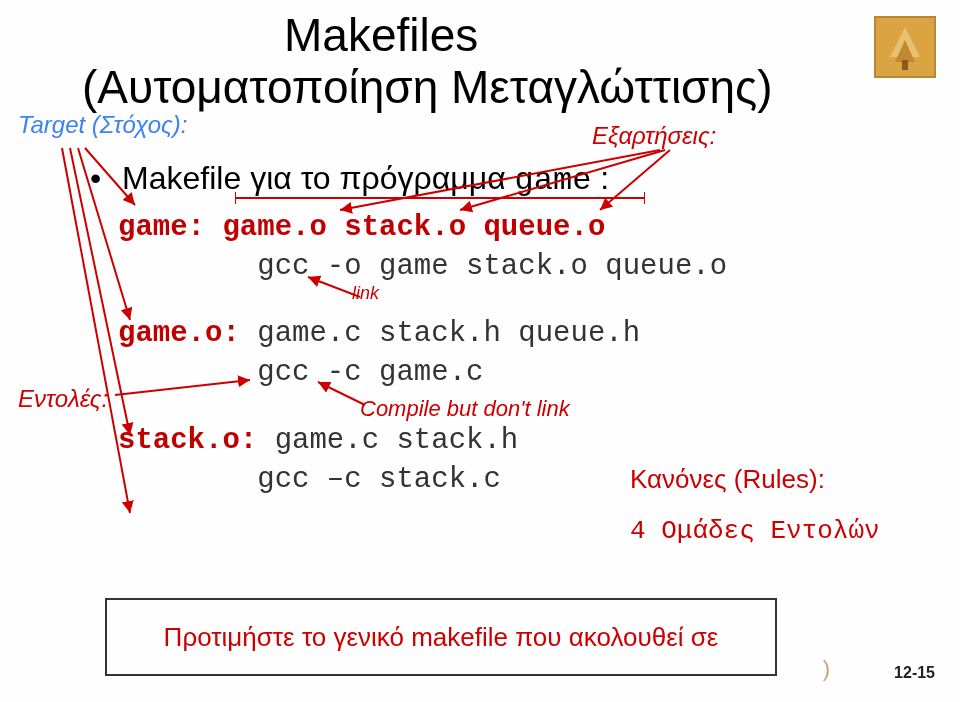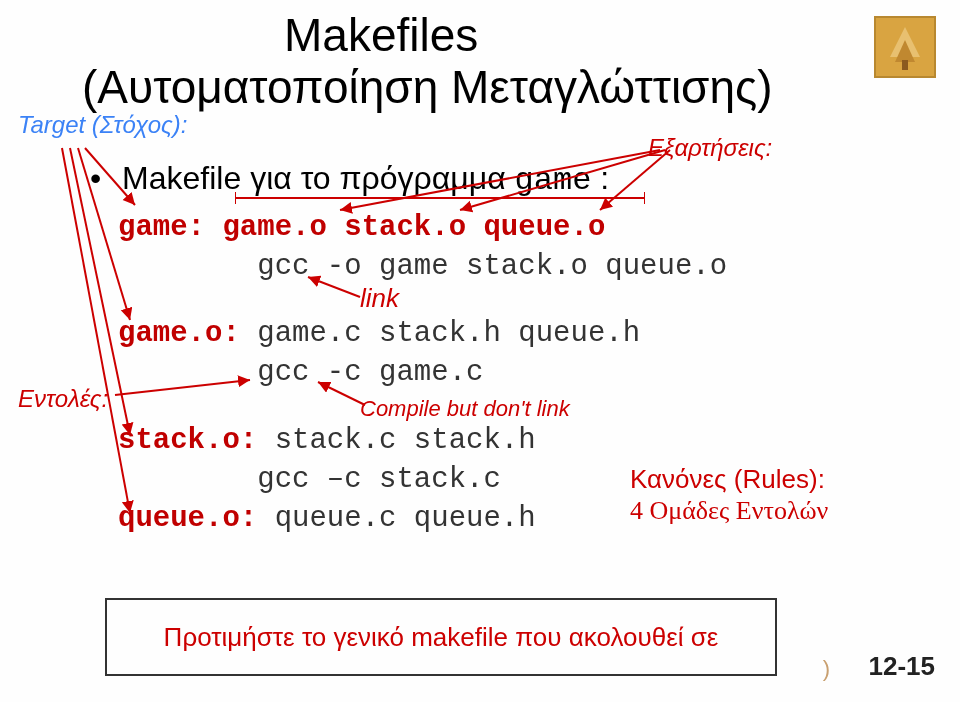--- a/index.html
+++ b/index.html
@@ -36,25 +36,24 @@
     position: absolute;
     top: 111px;
     left: 18px;
     font-size: 24px;
     color: #3b82f6;
     font-style: italic;
   }
   .deps-label {
     position: absolute;
     top: 122px;
-    left: 648px;
+    left: 592px;
     font-size: 24px;
     color: #cc0000;
     font-style: italic;
-    margin-top: 12px;
   }
   .bullet {
     position: absolute;
     top: 160px;
     left: 90px;
     font-size: 32px;
     color: #000;
   }
   .bullet::before {
     content: "•";
@@ -68,22 +67,22 @@
     font-family: "Courier New", monospace;
     font-size: 29px;
     line-height: 1.35;
   }
   .code-line { white-space: pre; }
   .red-bold { color: #c00000; font-weight: bold; }
   .dark { color: #333; }
   .link-label {
     position: absolute;
     top: 283px;
-    left: 360px;
-    font-size: 26px;
+    left: 352px;
+    font-size: 18px;
     color: #cc0000;
     font-style: italic;
     font-family: Arial, sans-serif;
   }
   .commands-label {
     position: absolute;
     top: 385px;
     left: 18px;
     font-size: 24px;
     color: #cc0000;
@@ -102,25 +101,25 @@
   .rules-label {
     position: absolute;
     top: 464px;
     left: 630px;
     font-size: 26px;
     color: #cc0000;
     font-family: Arial, sans-serif;
   }
   .rules-sub {
     position: absolute;
-    top: 496px;
+    top: 516px;
     left: 630px;
     font-size: 26px;
     color: #cc0000;
-    font-family: Liberation Serif, serif;
+    font-family: Liberation Mono, monospace;
   }
   .bottom-box {
     position: absolute;
     top: 598px;
     left: 105px;
     width: 672px;
     height: 78px;
     border: 2px solid #333;
     display: flex;
     flex-direction: column;
@@ -129,21 +128,21 @@
     font-size: 26px;
     color: #cc0000;
     font-family: Arial, sans-serif;
     background: #fefefe;
     text-align: center;
   }
   .page-num {
     position: absolute;
     bottom: 20px;
     right: 25px;
-    font-size: 26px;
+    font-size: 16px;
     font-weight: bold;
     color: #222;
   }
   .faded-paren {
     position: absolute;
     bottom: 20px;
     right: 130px;
     font-size: 22px;
     color: #c9a070;
   }
@@ -174,23 +173,22 @@
   <span>Makefile για το πρόγραμμα </span><span class="mono">game</span><span> :</span>
 </div>
 
 <div class="code-area">
   <div class="code-line"><span class="red-bold">game:</span><span class="red-bold"> game.o stack.o queue.o</span></div>
   <div class="code-line dark">        gcc -o game stack.o queue.o</div>
   <div class="code-line" style="height:28px"></div>
   <div class="code-line"><span class="red-bold">game.o:</span><span class="dark"> game.c stack.h queue.h</span></div>
   <div class="code-line dark">        gcc -c game.c</div>
   <div class="code-line" style="height:28px"></div>
-  <div class="code-line"><span class="red-bold">stack.o:</span><span class="dark"> stack.c stack.h</span></div>
+  <div class="code-line"><span class="red-bold">stack.o:</span><span class="dark"> game.c stack.h</span></div>
   <div class="code-line dark">        gcc –c stack.c</div>
-  <div class="code-line"><span class="red-bold">queue.o:</span><span class="dark"> queue.c queue.h</span></div>
 </div>
 
 <div class="link-label">link</div>
 <div class="commands-label">Εντολές:</div>
 <div class="compile-label">Compile  but don't link</div>
 <div class="rules-label">Κανόνες (Rules):</div>
 <div class="rules-sub">4 Ομάδες Εντολών</div>
 
 <div class="bottom-box">
   <div>Προτιμήστε το γενικό makefile που ακολουθεί σε</div>

